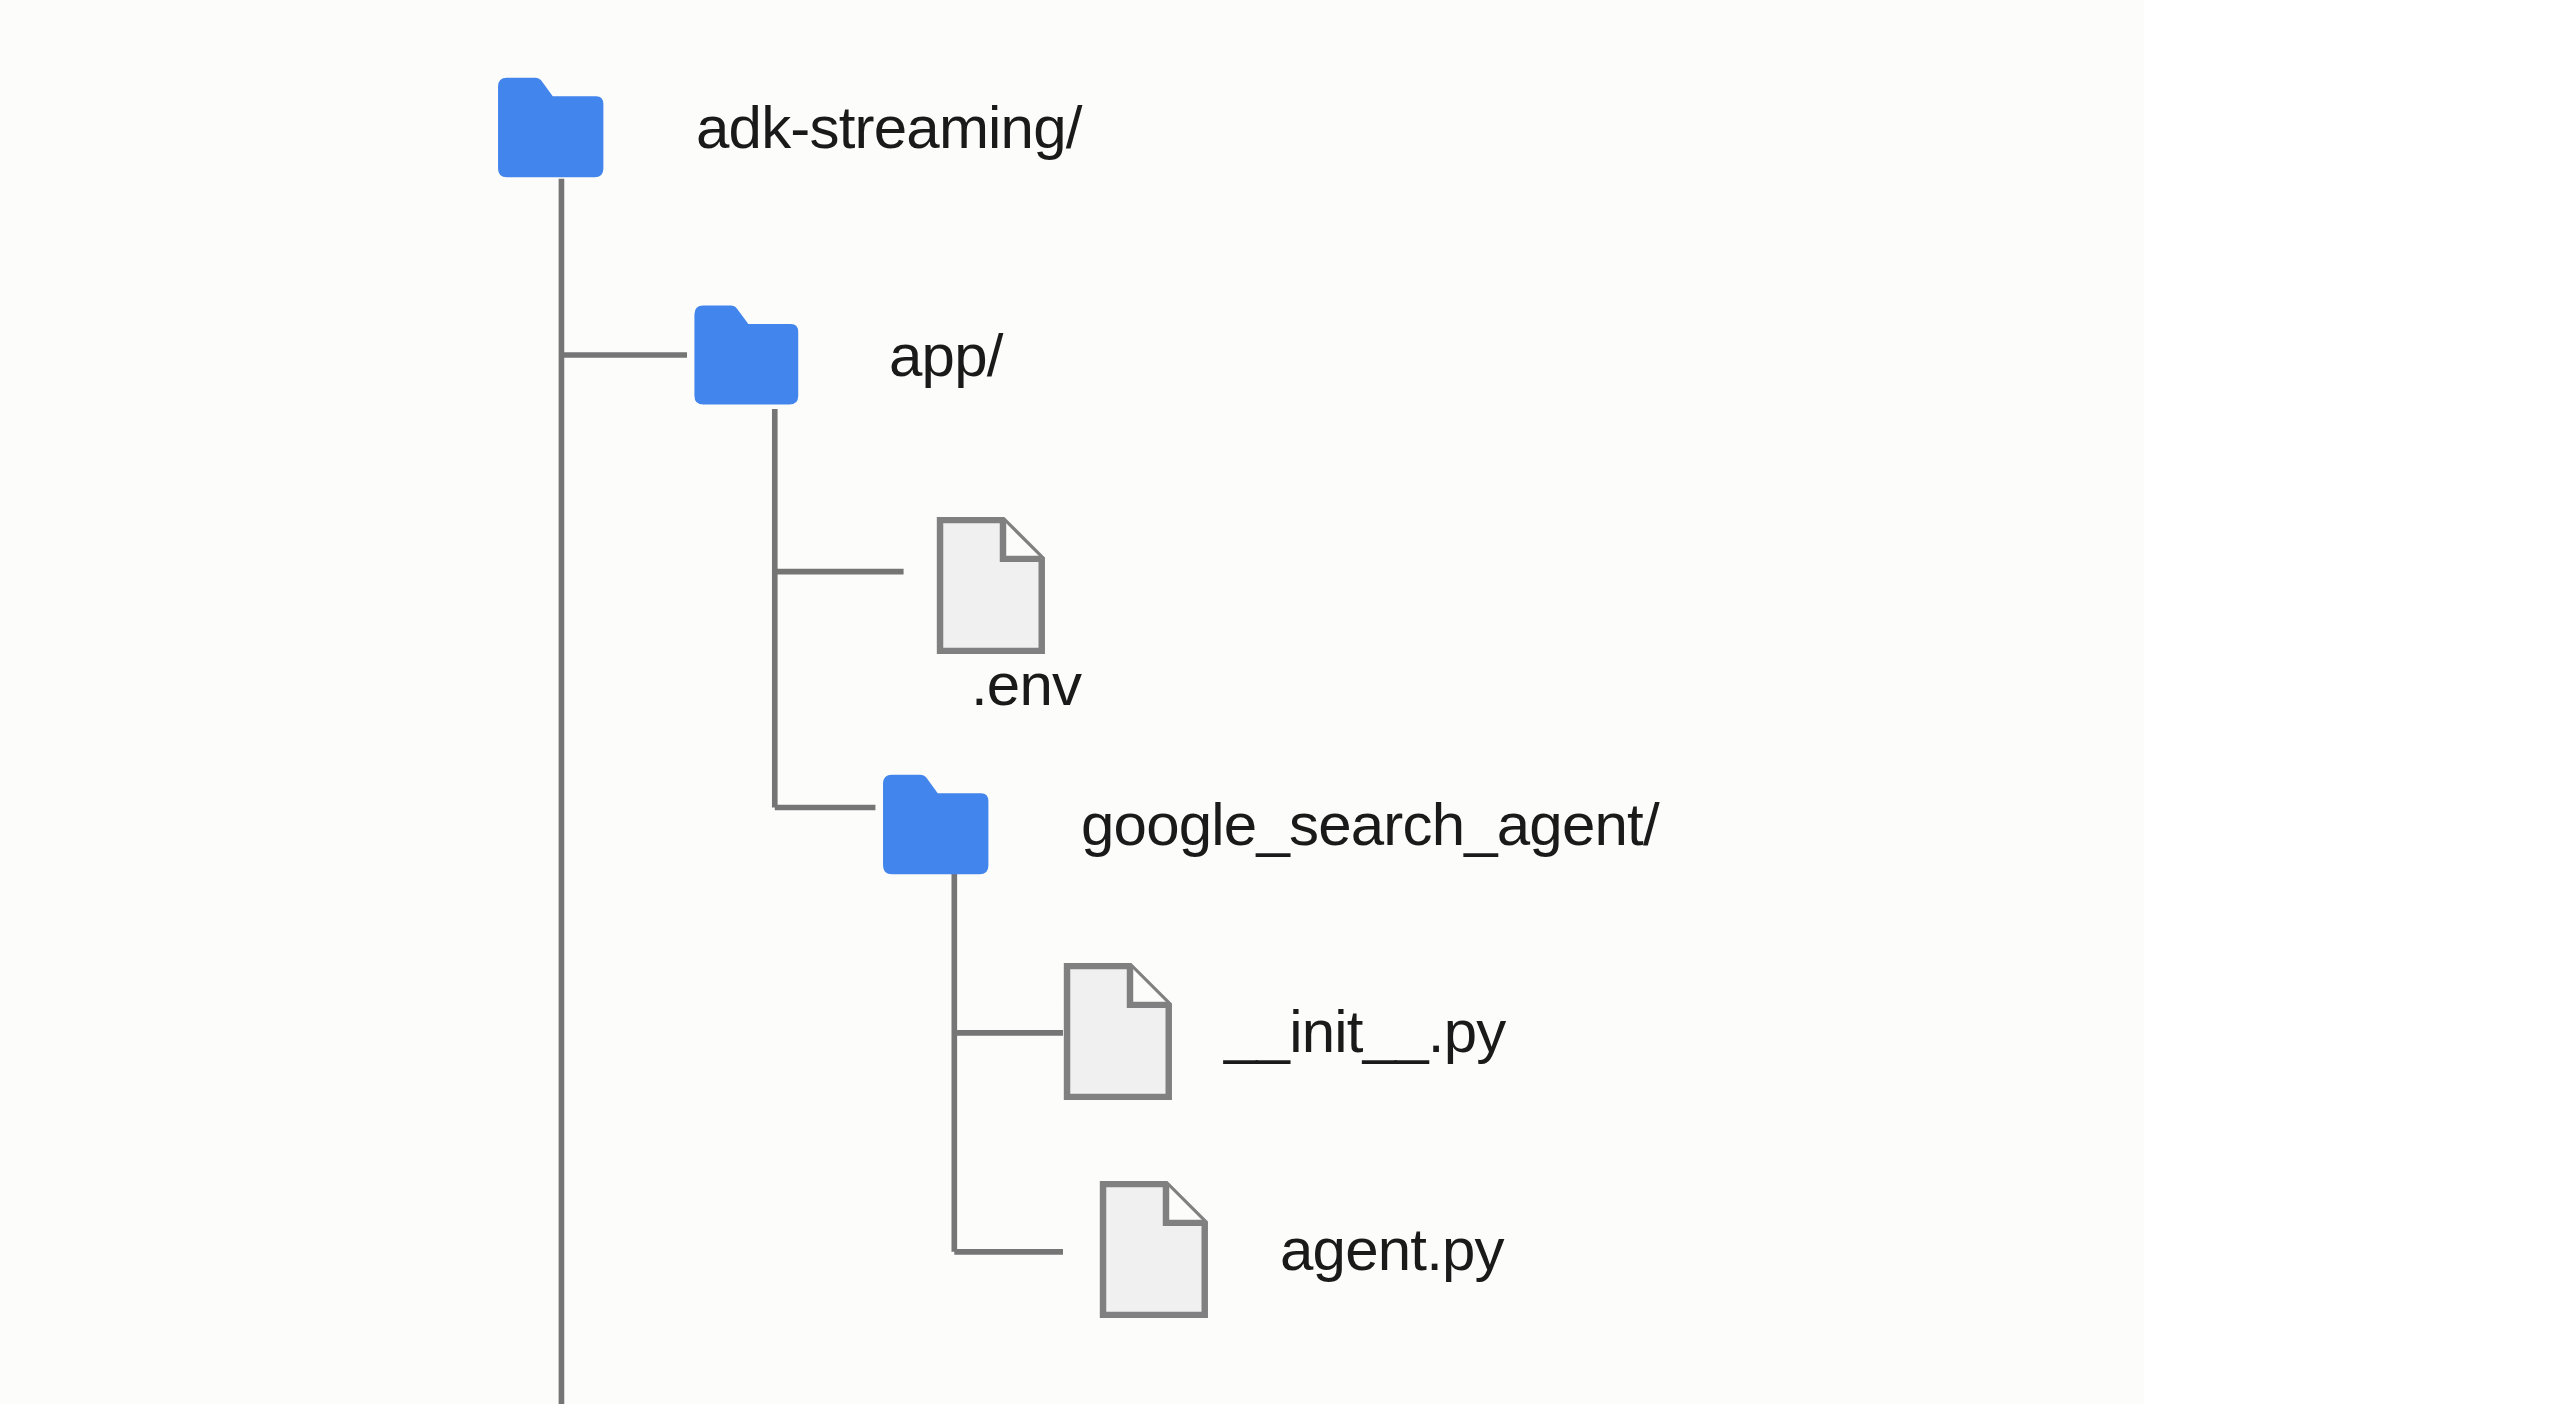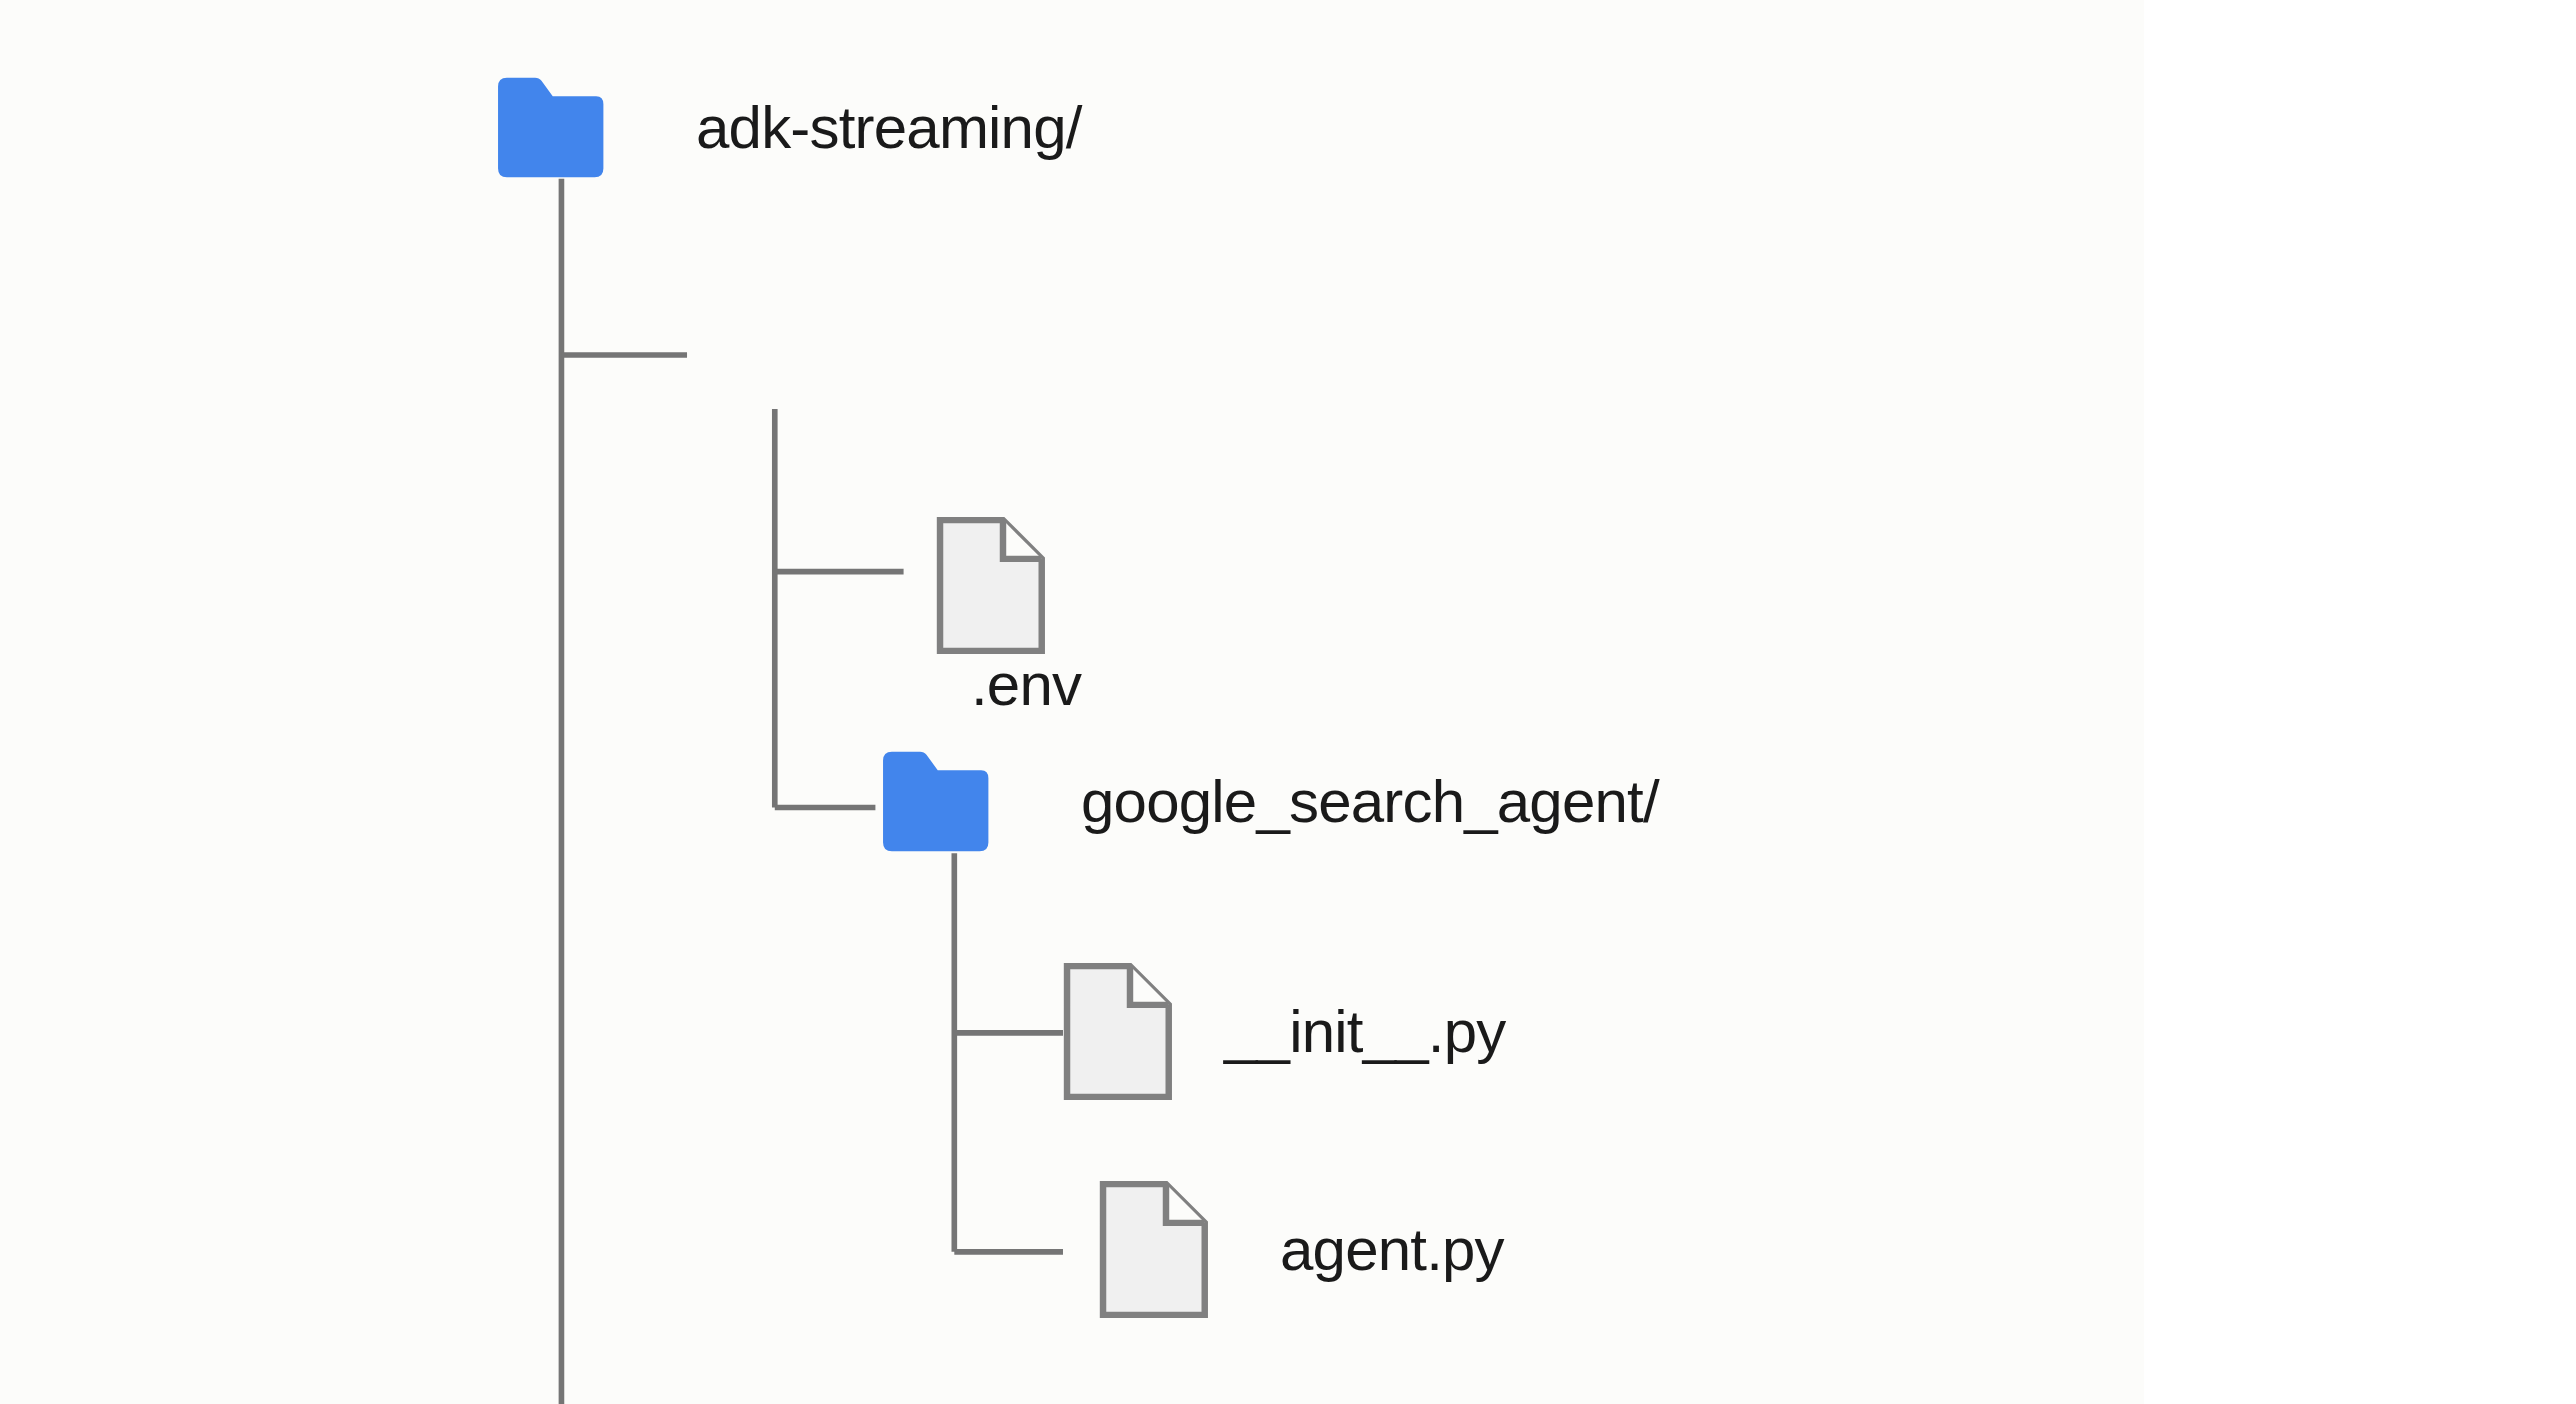--- a/index.html
+++ b/index.html
@@ -43,21 +43,21 @@
     white-space: nowrap;
     line-height: 1;
   }
   
   #node-root   { left: 490px;  top: 75px;  }
   #node-root   .label { margin-left: 91px; }
   #node-app    { left: 687px;  top: 304px; }
   #node-app    .label { margin-left: 89px; }
   #node-env    { left: 903px; top: 516px; flex-direction: column; }
   #node-env    .label { margin-left: 68px; }
-  #node-gsa    { left: 875px; top: 749px; justify-content: space-between; }
+  #node-gsa    { left: 875px; top: 772px; justify-content: space-between; }
   #node-gsa    .label { margin-left: 91px; }
   #node-init   { left: 1063px; top: 962px; }
   #node-init   .label { margin-left: 48px; }
   #node-agent  { left: 1063px; top: 1180px; margin-left: 36px; }
   #node-agent  .label { margin-left: 68px; }
 </style>
 </head>
 <body>
 
 <div id="canvas">
@@ -85,20 +85,28 @@
 
   <div class="node" id="node-root">
     <span class="icon-wrap">
       <svg class="folder-svg" width="115" height="105" viewBox="0 0 143 130" xmlns="http://www.w3.org/2000/svg">
         <path d="M 10 14 Q 10 3 21 3 L 56 3 Q 61 3 64 7 L 78 26 L 132 26 Q 141 26 141 36 L 141 116 Q 141 127 130 127 L 21 127 Q 10 127 10 116 Z" fill="#4285ec"></path>
       </svg>
     </span>
     <span class="label">adk-streaming/</span>
   </div>
 
+  <div class="node" id="node-app">
+    <span class="icon-wrap">
+      <svg class="folder-svg" width="113" height="103" viewBox="0 0 140 128" xmlns="http://www.w3.org/2000/svg">
+        <path d="M 9 13 Q 9 2 20 2 L 54 2 Q 59 2 62 6 L 76 25 L 129 25 Q 138 25 138 35 L 138 114 Q 138 125 127 125 L 20 125 Q 9 125 9 114 Z" fill="#4285ec"></path>
+      </svg>
+    </span>
+    <span class="label">app/</span>
+  </div>
 
   <div class="node" id="node-env">
     <span class="icon-wrap">
       <svg class="file-svg" width="113" height="139" viewBox="0 0 140 172" xmlns="http://www.w3.org/2000/svg">
         <path d="M 5 5 L 83 5 L 131 53 L 131 167 L 5 167 Z" fill="#f0f0f0" stroke="#808080" stroke-width="8" stroke-linejoin="miter"></path>
         <path d="M 83 5 L 83 53 L 131 53" fill="#fcfcfa" stroke="#808080" stroke-width="8" stroke-linejoin="miter"></path>
       </svg>
     </span>
     <span class="label">.env</span>
   </div>

